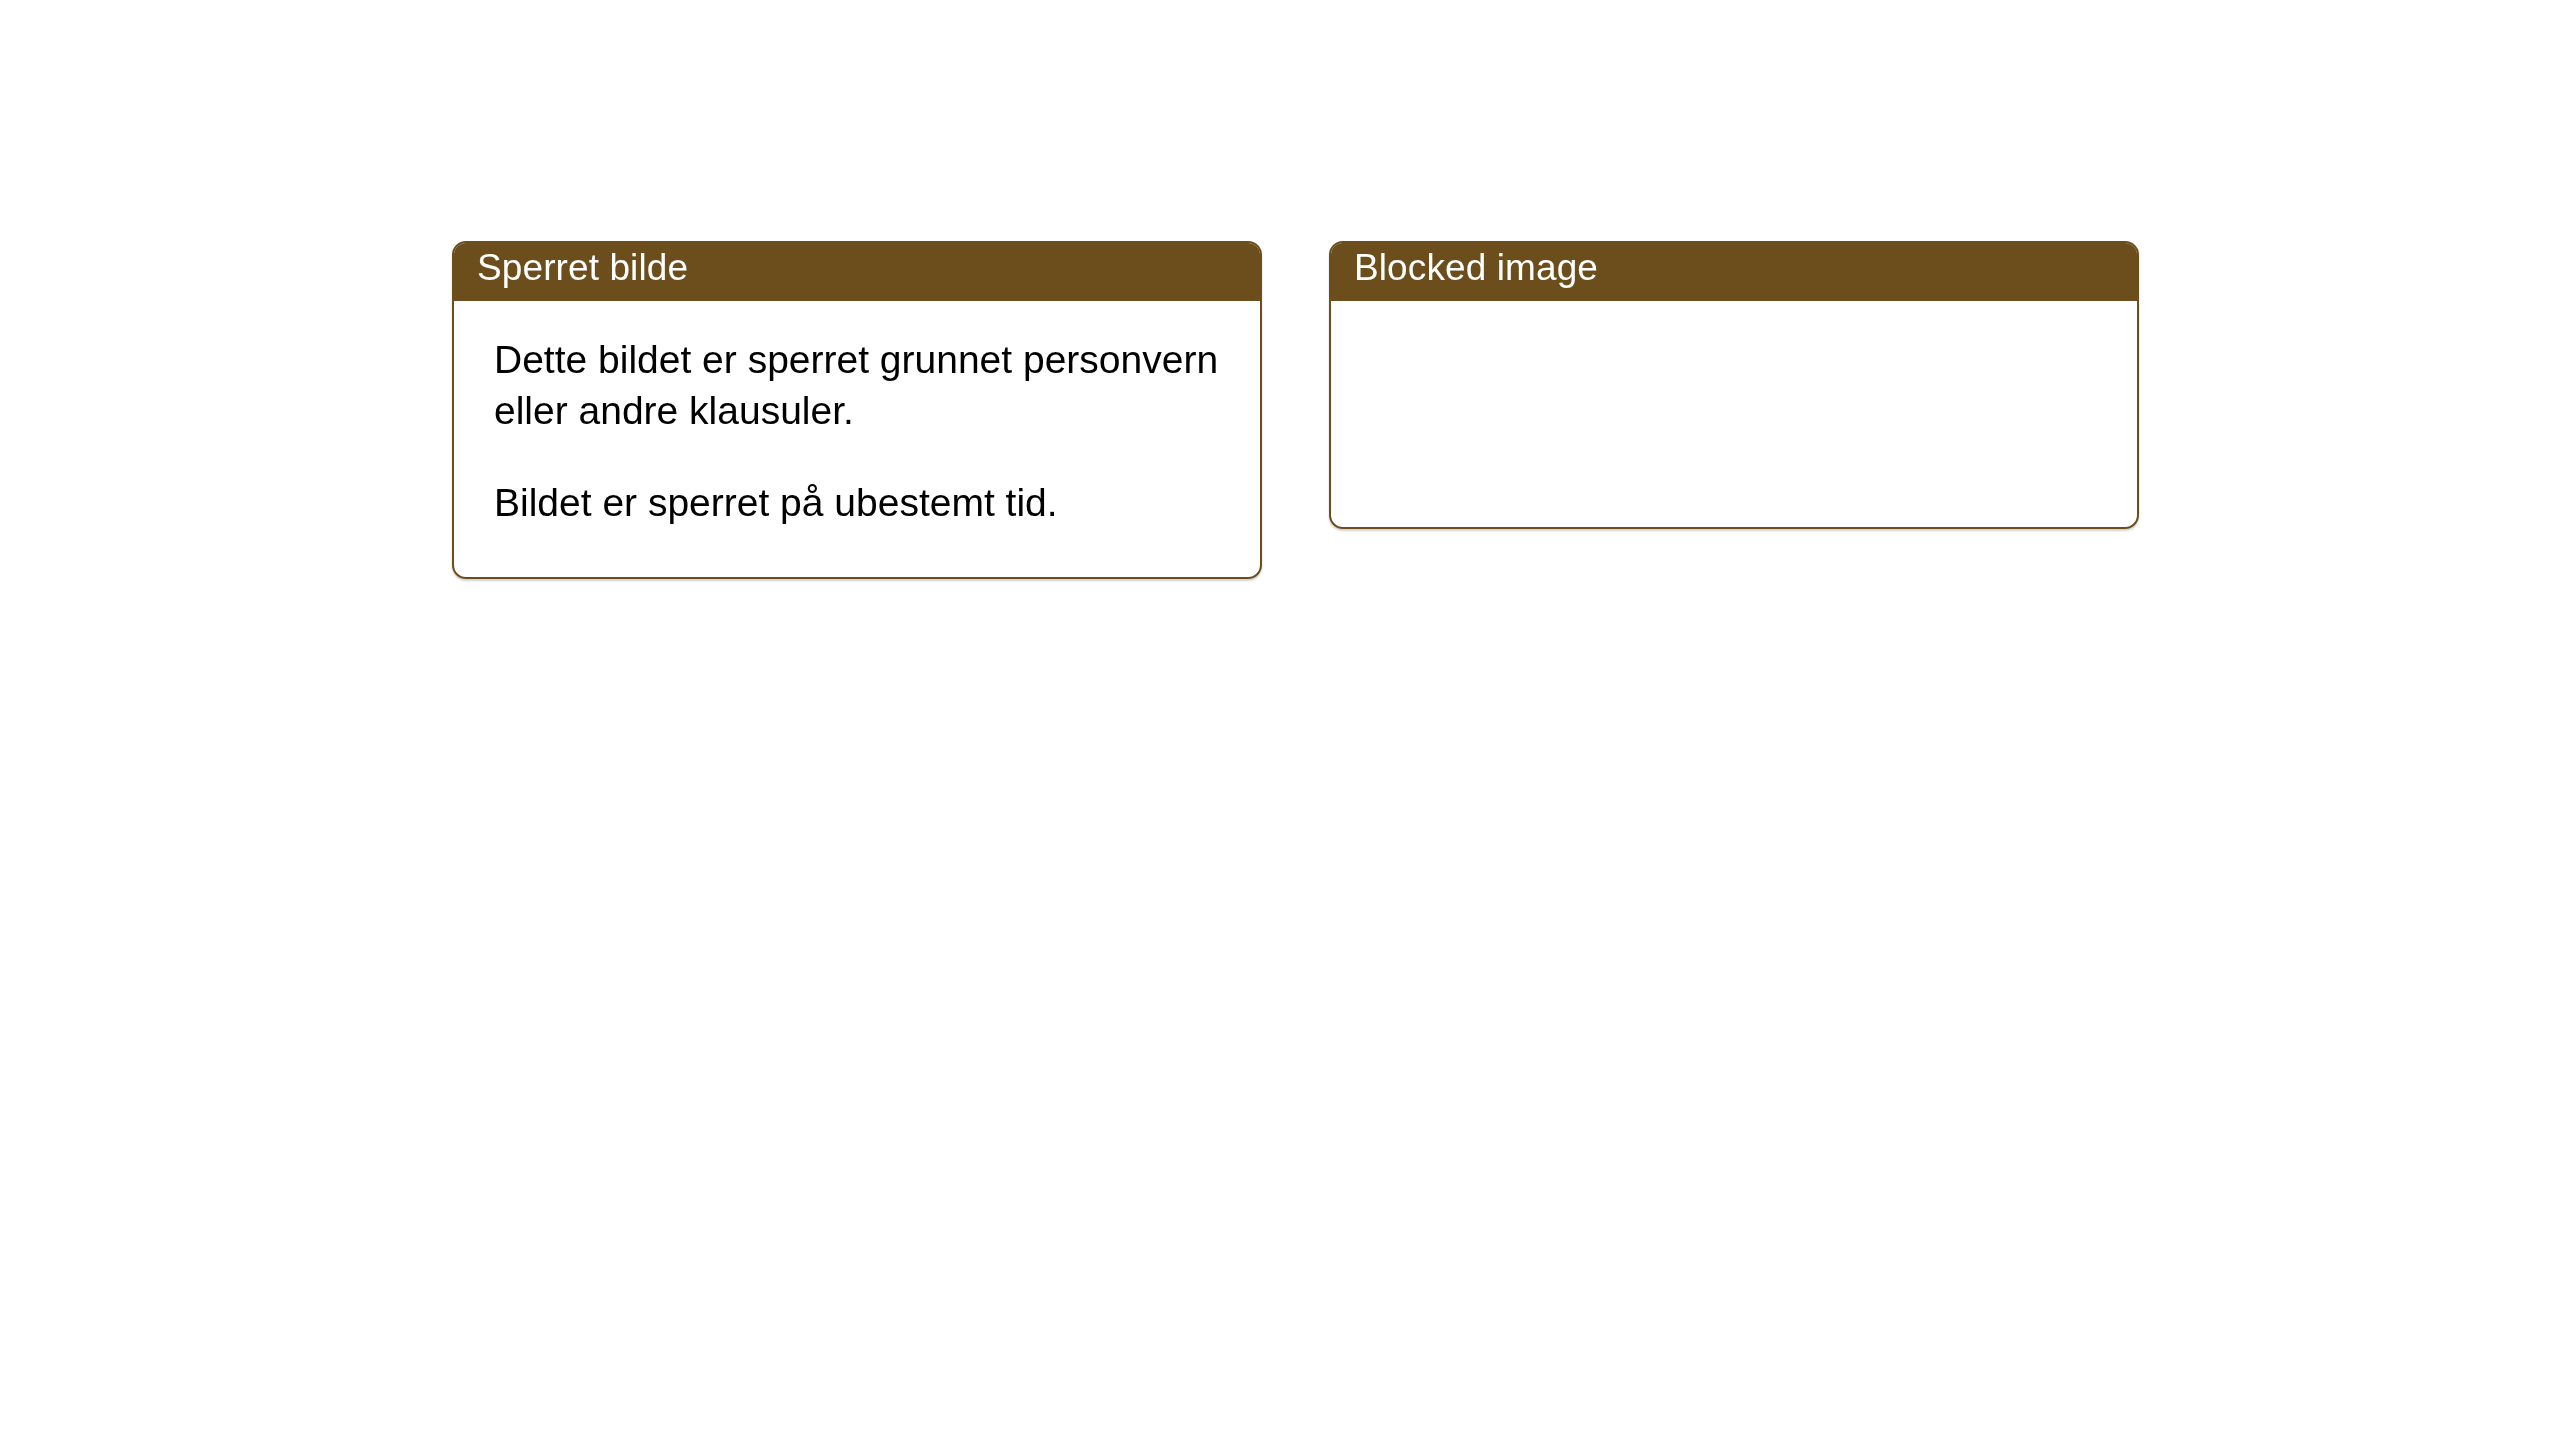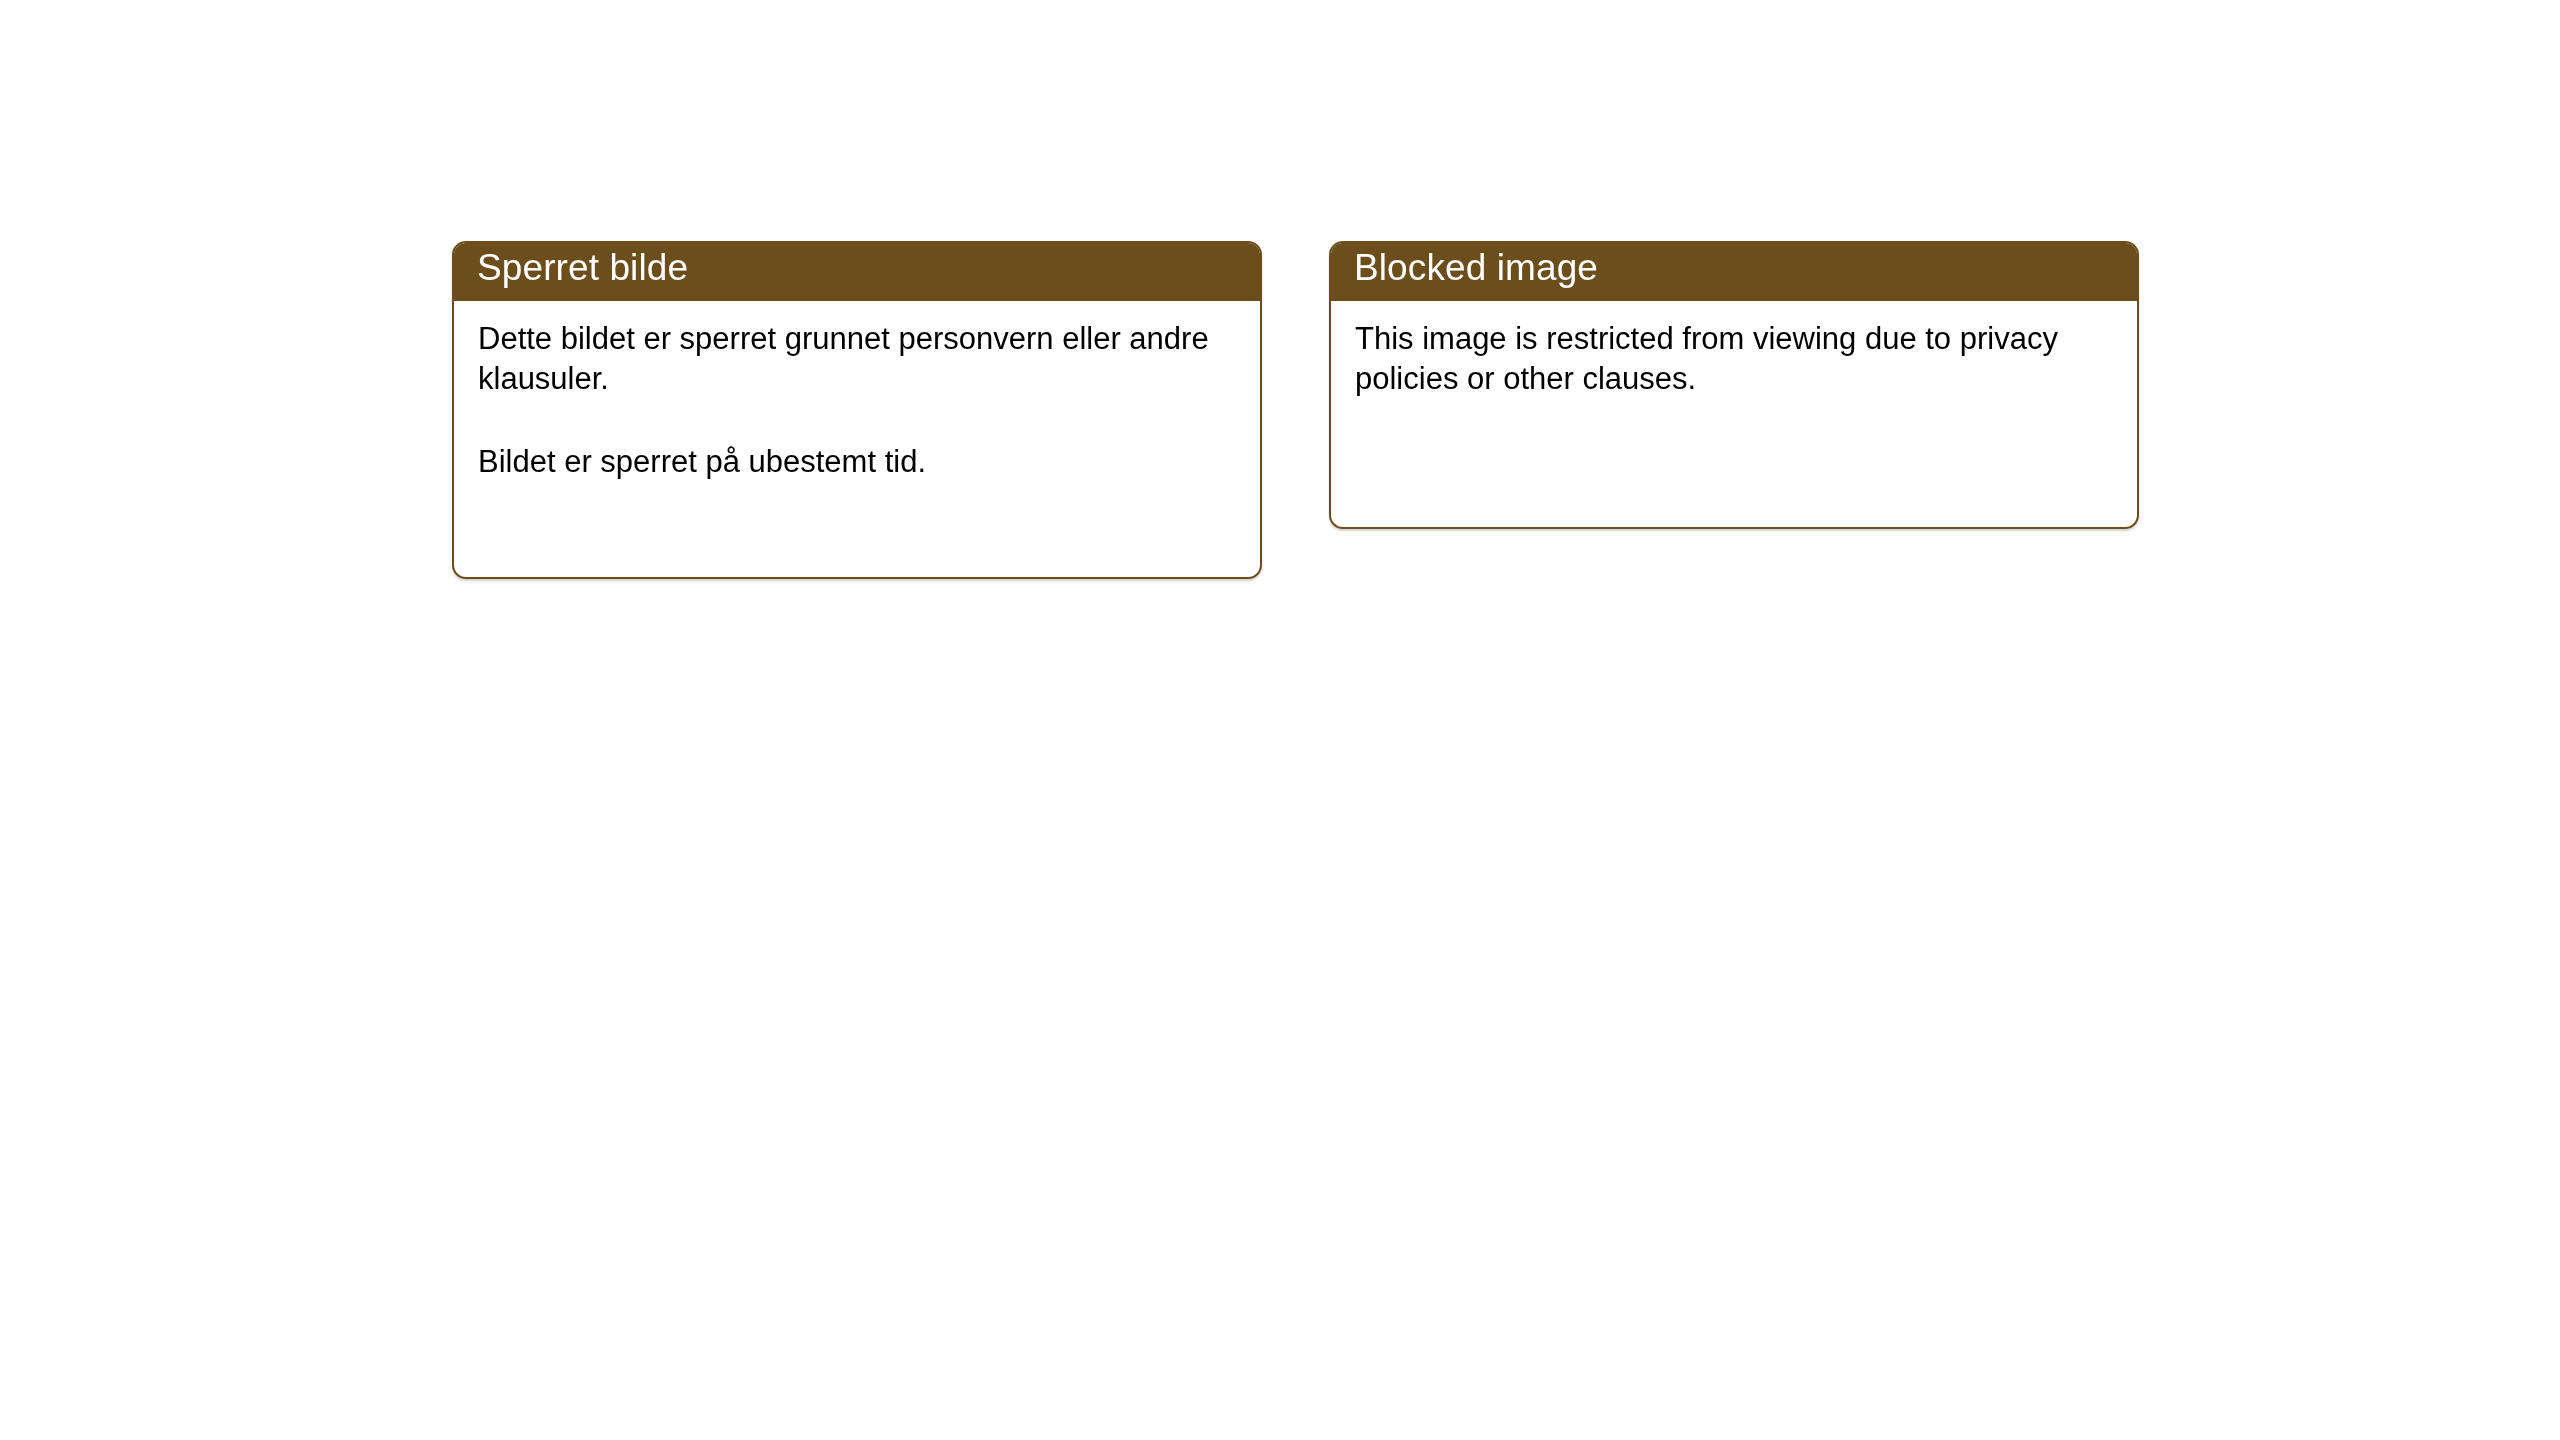--- a/index.html
+++ b/index.html
@@ -52,23 +52,23 @@
     transform: translateY(-1px);
   }
 
   .card-body {
     box-sizing: border-box;
     padding: 18px 20px 20px 24px;
     background: #ffffff;
   }
 
   .card-body p {
-    margin: 0;
+    margin: 16px;
     color: #000000;
-    font-size: 31px;
+    font-size: 39px;
     line-height: 1.30;
     font-weight: 400;
   }
 
   .card-body p + p {
     margin-top: 42px;
   }
 
   
   #card-no {
@@ -99,17 +99,16 @@
       <p>Dette bildet er sperret grunnet personvern eller andre klausuler.</p>
       <p>Bildet er sperret på ubestemt tid.</p>
     </div>
   </section>
 
   <section class="card" id="card-en">
     <div class="card-header">
       <span class="card-title">Blocked image</span>
     </div>
     <div class="card-body">
-      <p>This image is restricted from viewing due to privacy policies or other clauses.</p>
     </div>
   </section>
 
 </div>
 
 </body></html>

